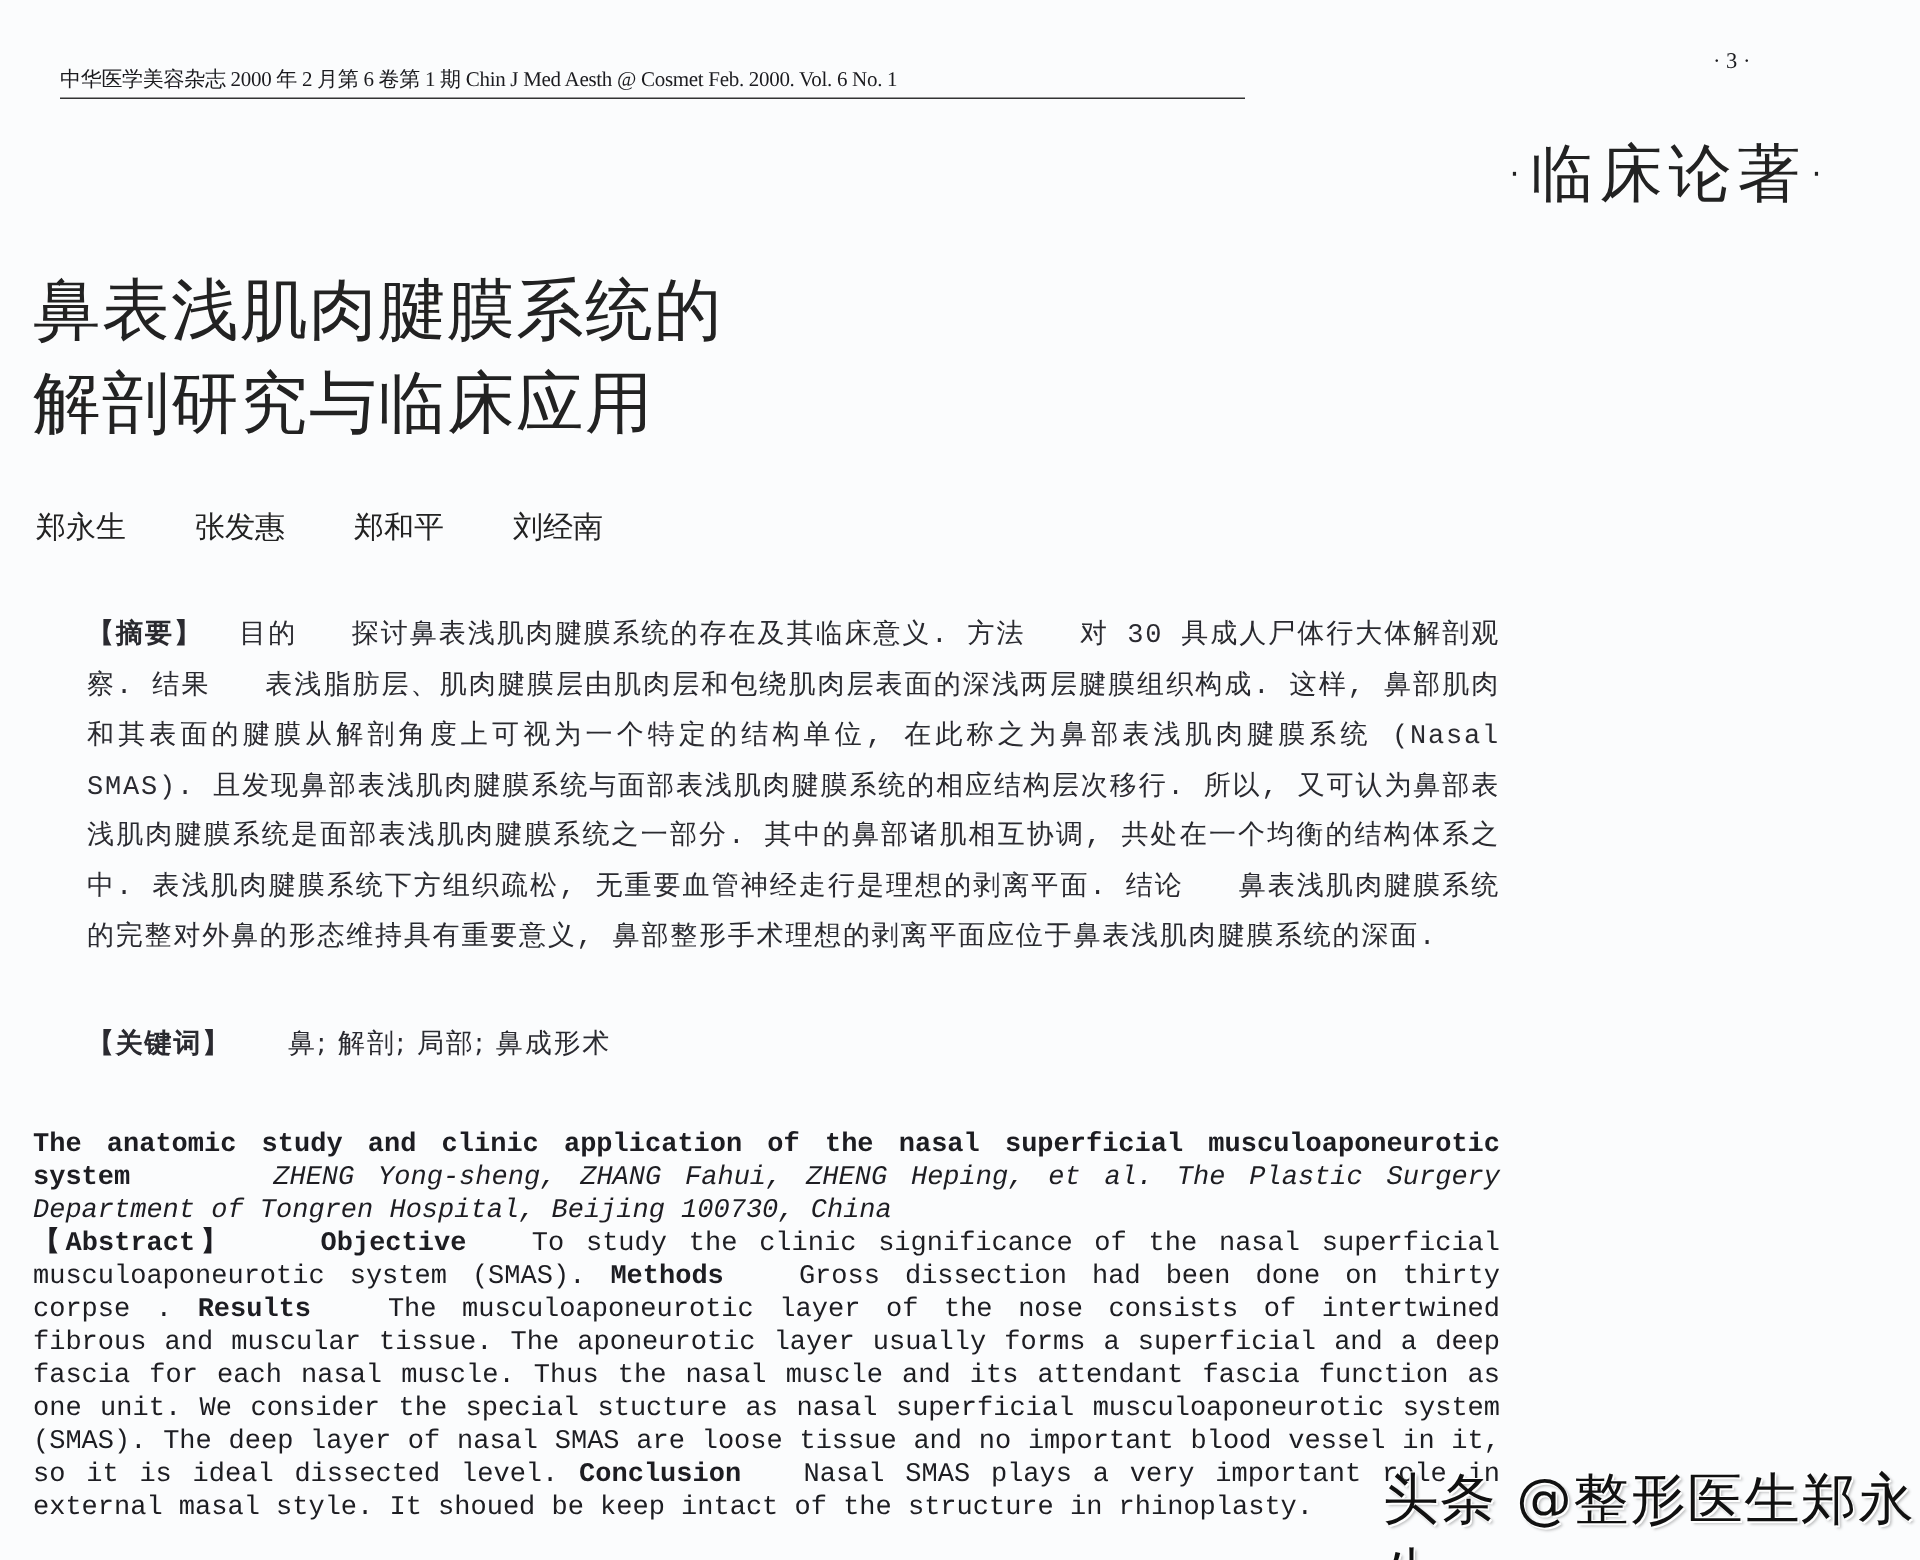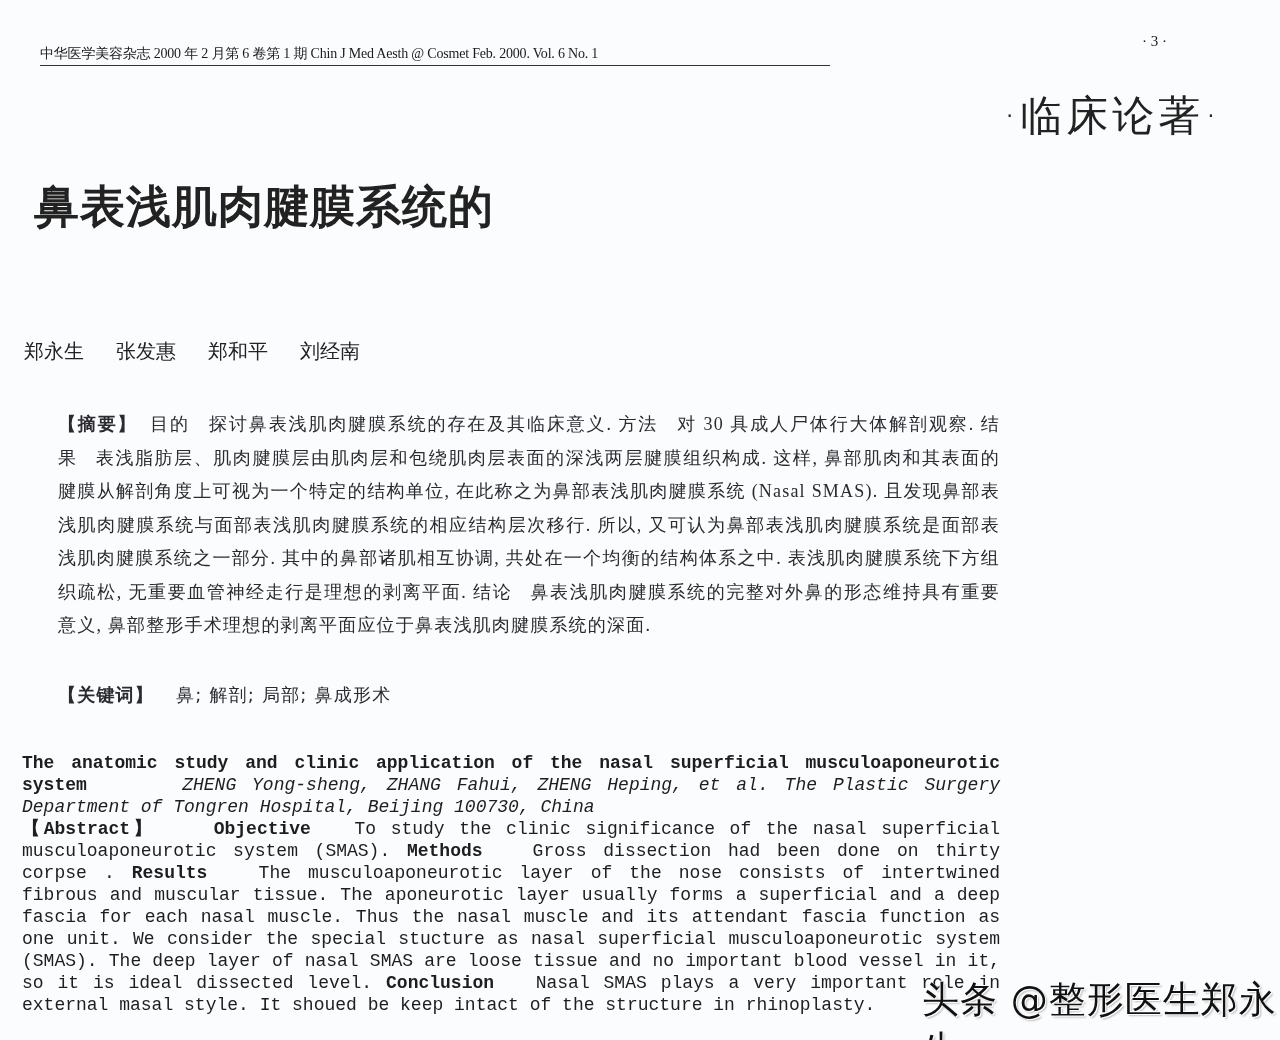--- a/index.html
+++ b/index.html
@@ -45,59 +45,58 @@
       letter-spacing: 4px;
       color: #222;
     }
     .title {
       position: absolute;
       left: 22px;
       top: 176px;
       font-size: 45px;
       line-height: 62px;
       font-family: "DejaVu Sans", sans-serif;
-      font-weight: 700;
+      font-weight: 400;
       color: #222;
       letter-spacing: 1px;
-      margin-left: 12px;
     }
     .authors {
       position: absolute;
       left: 24px;
       top: 338px;
       font-size: 20px;
       font-family: "DejaVu Serif", serif;
       display: flex;
-      gap: 32px;
+      gap: 46px;
       color: #222;
     }
     .cn-abstract {
       position: absolute;
       left: 24px;
       top: 408px;
       width: 976px;
       font-size: 18px;
       line-height: 33.5px;
       text-align: justify;
       color: #2a2a30;
-      font-family: Liberation Serif, serif;
+      font-family: Liberation Mono, monospace;
       letter-spacing: 1.2px;
     }
     .cn-abstract .indent { padding-left: 34px; }
     .cn-abstract .bracket-label { font-weight: bold; }
     .cn-keywords {
       position: absolute;
       left: 58px;
       top: 683px;
       font-size: 18px;
       font-family: "DejaVu Sans", sans-serif;
       color: #2a2a30;
       letter-spacing: 1.2px;
     }
-    .cn-keywords .bracket-label { font-weight: bold; margin-right: 22px; }
+    .cn-keywords .bracket-label { font-weight: bold; margin-right: 38px; }
     .en-block {
       position: absolute;
       left: 22px;
       top: 752px;
       width: 978px;
       font-size: 18px;
       line-height: 22px;
       font-family: Liberation Mono, monospace;
       color: #1d1d22;
       text-align: justify;
@@ -124,20 +123,21 @@
   </style>
 </head>
 <body>
 
 <div class="running-header">中华医学美容杂志 2000 年 2 月第 6 卷第 1 期    Chin J Med Aesth @ Cosmet  Feb. 2000. Vol. 6 No. 1</div>
 <div class="page-number">· 3 ·</div>
 <div class="section-label">·临床论著·</div>
 
 <div class="title">
   <div>鼻表浅肌肉腱膜系统的</div>
+  <div>解剖研究与临床应用</div>
 </div>
 
 <div class="authors">
   <span>郑永生</span>
   <span>张发惠</span>
   <span>郑和平</span>
   <span>刘经南</span>
 </div>
 
 <div class="cn-abstract">

